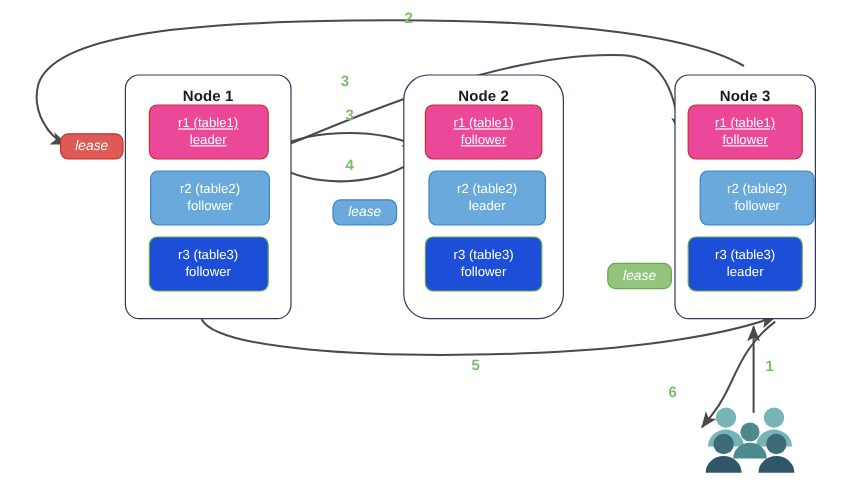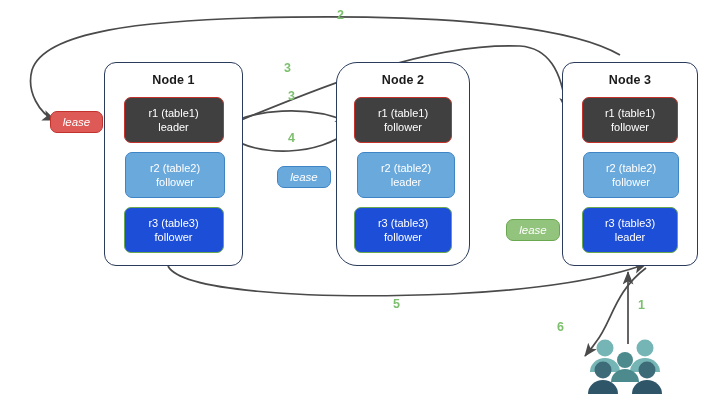--- a/index.html
+++ b/index.html
@@ -33,37 +33,37 @@
     border-radius: 12px;
     background: #ffffff;
     z-index: 2;
   }
   .node-title {
     text-align: center;
     font-weight: bold;
     font-size: 12.5px;
     color: #1a1a1a;
     margin-top: 10px;
-    margin-bottom: 10px;
+    margin-bottom: 0;
     letter-spacing: 0.1px;
   }
   .replica {
     box-sizing: border-box;
     margin: 0 auto 9px auto;
     border-radius: 7px;
     text-align: center;
     color: #ffffff;
     font-size: 11px;
     line-height: 14px;
     padding: 8px 2px;
     border-style: solid;
     border-width: 1.4px;
   }
   .replica .ln { display: block; }
-  .rep-red   { background: #404040; border-color: #c3322d; }
+  .rep-red   { background: #ec4899; border-color: #c3322d; text-decoration: underline; }
   .rep-blue  { background: #6aa9dc; border-color: #3f84c4; margin-left: 20px; }
   .rep-green { background: #1d4ed8; border-color: #6aa84f; }
 
   .lease {
     position: absolute;
     box-sizing: border-box;
     border-radius: 7px;
     border-style: solid;
     border-width: 1.4px;
     color: #ffffff;
@@ -146,21 +146,21 @@
     <div class="replica rep-blue" style="width:98px;">
       <span class="ln">r2 (table2)</span>
       <span class="ln">leader</span>
     </div>
     <div class="replica rep-green" style="width:98px;">
       <span class="ln">r3 (table3)</span>
       <span class="ln">follower</span>
     </div>
   </div>
 
-  <div class="node" style="left:562px; top:62px; width:136px; height:204px;">
+  <div class="node" style="left:562px; top:62px; width:118px; height:204px;">
     <div class="node-title">Node 3</div>
     <div class="replica rep-red" style="width:96px;">
       <span class="ln">r1 (table1)</span>
       <span class="ln">follower</span>
     </div>
     <div class="replica rep-blue" style="width:96px;">
       <span class="ln">r2 (table2)</span>
       <span class="ln">follower</span>
     </div>
     <div class="replica rep-green" style="width:96px;">

